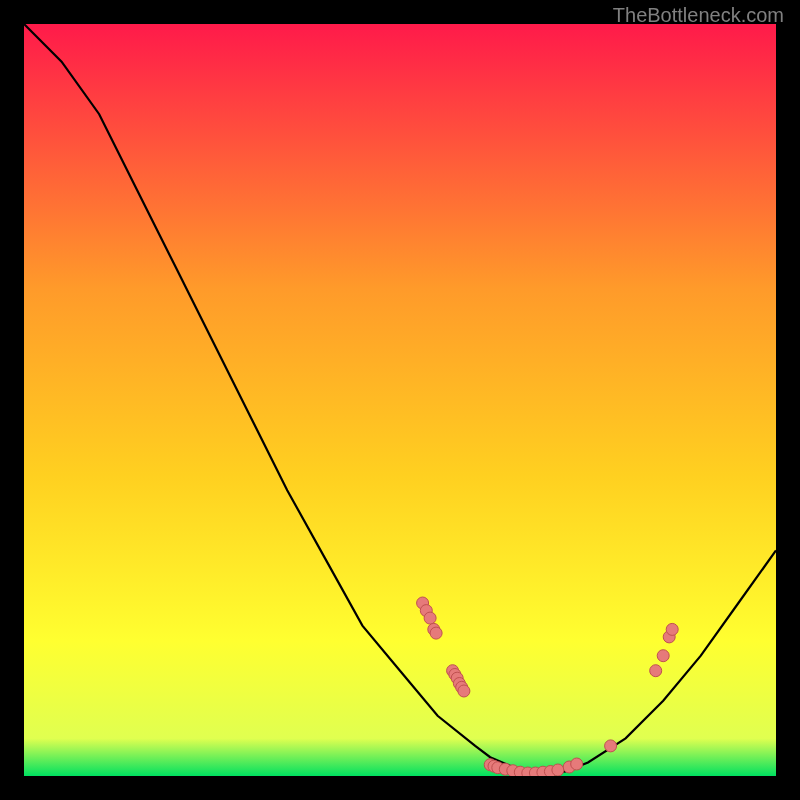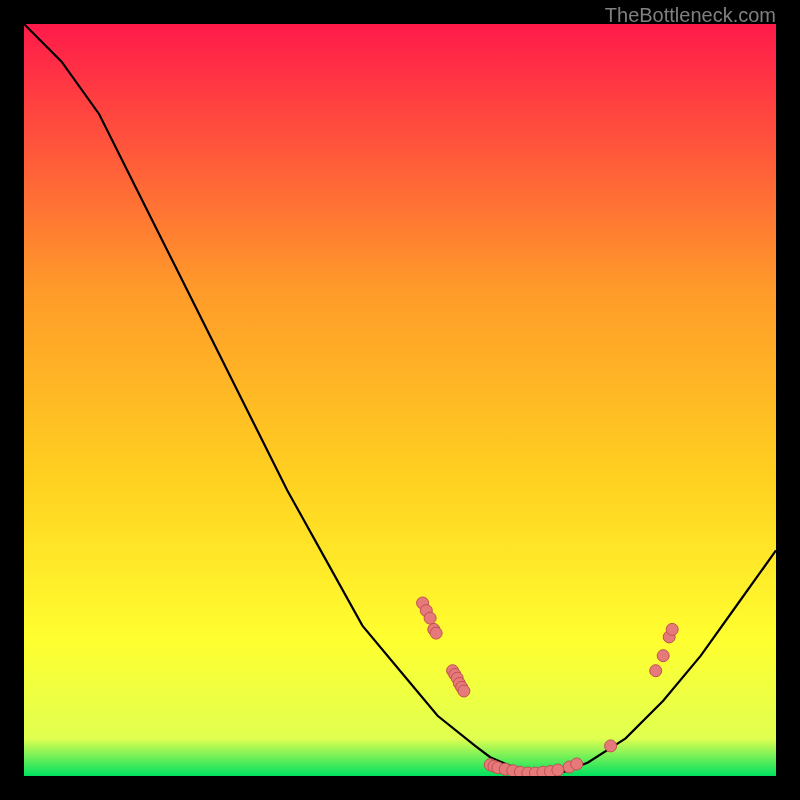--- a/index.html
+++ b/index.html
@@ -1,18 +1,18 @@
 <!DOCTYPE html>
 <html><head>
 <meta charset="utf-8">
 <style>
   * { margin: 0; padding: 0; box-sizing: border-box; }
   body { width: 800px; height: 800px; overflow: hidden; background: #000; font-family: Arial, sans-serif; }
   .container { position: relative; width: 800px; height: 800px; background: #000; }
-  .watermark { position: absolute; top: 4px; right: 24px; color: #808080; font-size: 20px; font-weight: 500; z-index: 10; }
+  .watermark { position: absolute; top: 4px; right: 16px; color: #808080; font-size: 20px; font-weight: 500; z-index: 10; }
   .plot-area { position: absolute; left: 24px; top: 24px; width: 752px; height: 752px; }
   svg { display: block; }
 </style>
 </head>
 <body>
 
 <div class="container">
   <div class="watermark">TheBottleneck.com</div>
   <div class="plot-area">
     <svg width="752" height="752" viewBox="0 0 752 752">

